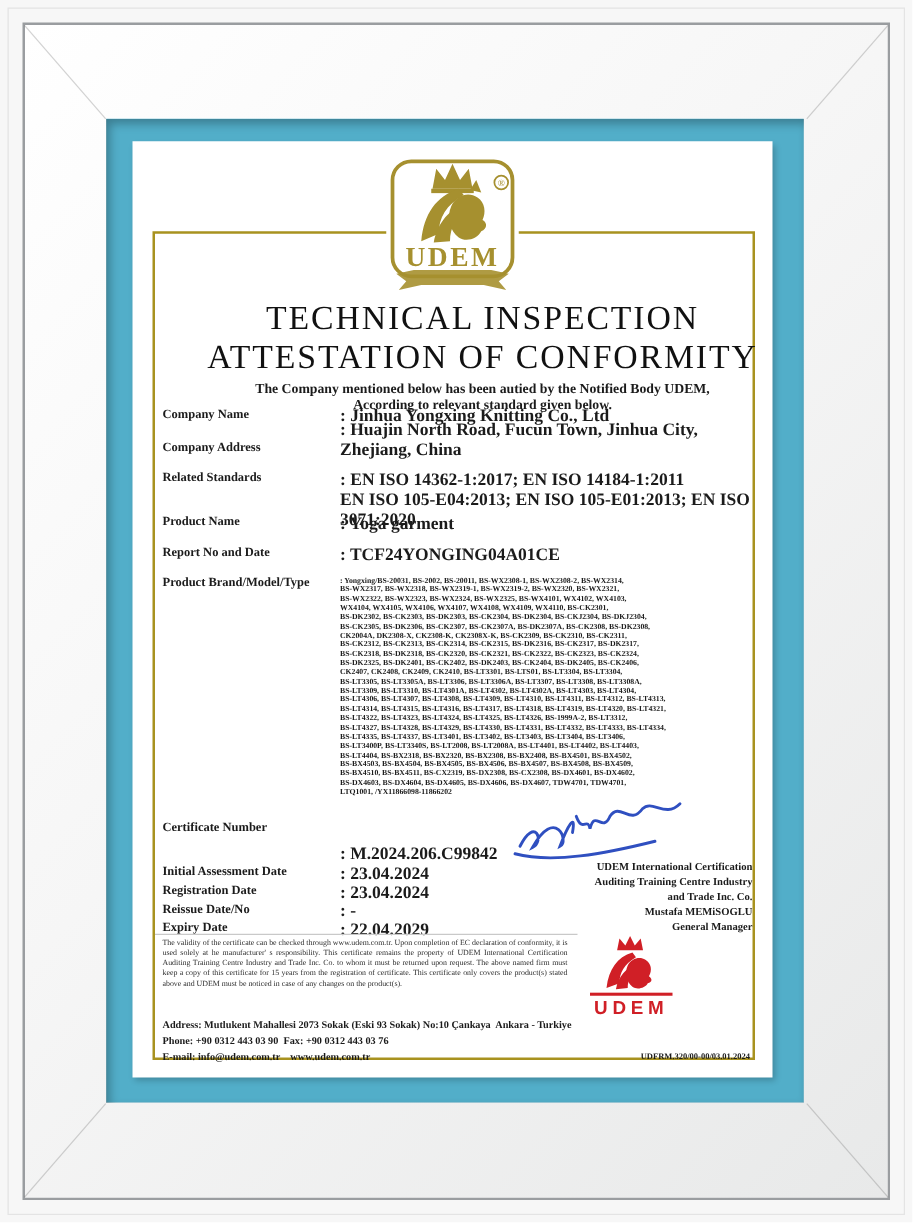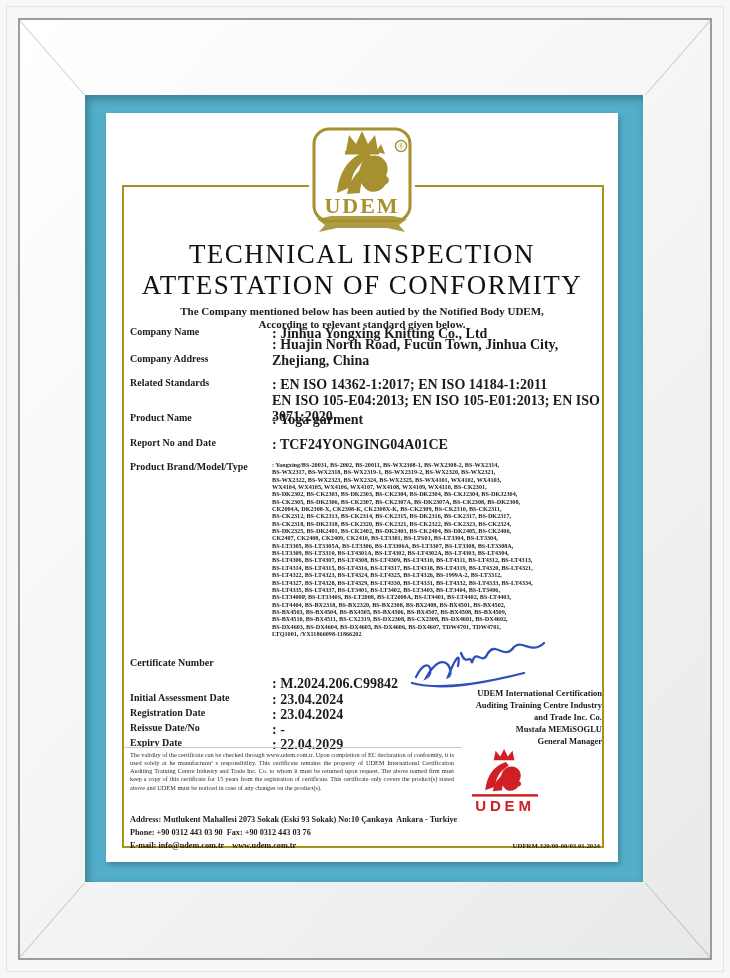--- a/index.html
+++ b/index.html
@@ -18,21 +18,21 @@
   .mat{position:absolute;left:85px;top:95px;width:558px;height:787px;
        background:var(--mat,#52aec9);box-shadow:inset 3px 4px 8px rgba(0,0,0,.28);}
   .paper{position:absolute;left:106px;top:113px;width:512px;height:749px;background:#ffffff;
          box-shadow:2px 3px 5px rgba(0,0,0,.22);}
   
   .gold-border{position:absolute;left:16px;top:72px;right:14px;bottom:14px;
                border:2px solid var(--border_gold,#a8921f);}
   .logo{position:absolute;left:50%;top:12px;width:106px;height:114px;margin-left:-53px;
         background:#fff;z-index:3;}
   .abs{position:absolute;}
-  .center{left:0;width:100%;text-align:center;}
+  .center{left:0;width:100%;text-align:center;padding-left:24px;}
   .title{font-size:27px;letter-spacing:1.5px;color:#111;white-space:nowrap;}
   .subtitle{font-size:11px;font-weight:bold;color:#1b1b1b;}
   .flabel{position:absolute;left:24px;font-size:10px;font-weight:bold;color:#1b1b1b;white-space:nowrap;}
   .fvalue{position:absolute;left:166px;font-size:14px;font-weight:bold;color:#1b1b1b;
           white-space:pre-wrap;width:332px;}
   .preline{white-space:pre-line;}
   .models{position:absolute;left:166px;top:348px;width:332px;font-size:6.2px;line-height:7.35px;
           font-weight:bold;color:#1b1b1b;white-space:pre-line;}
   .sig{position:absolute;left:300px;top:520px;width:150px;height:58px;}
   .issuer{position:absolute;left:266px;top:574px;width:230px;text-align:right;

